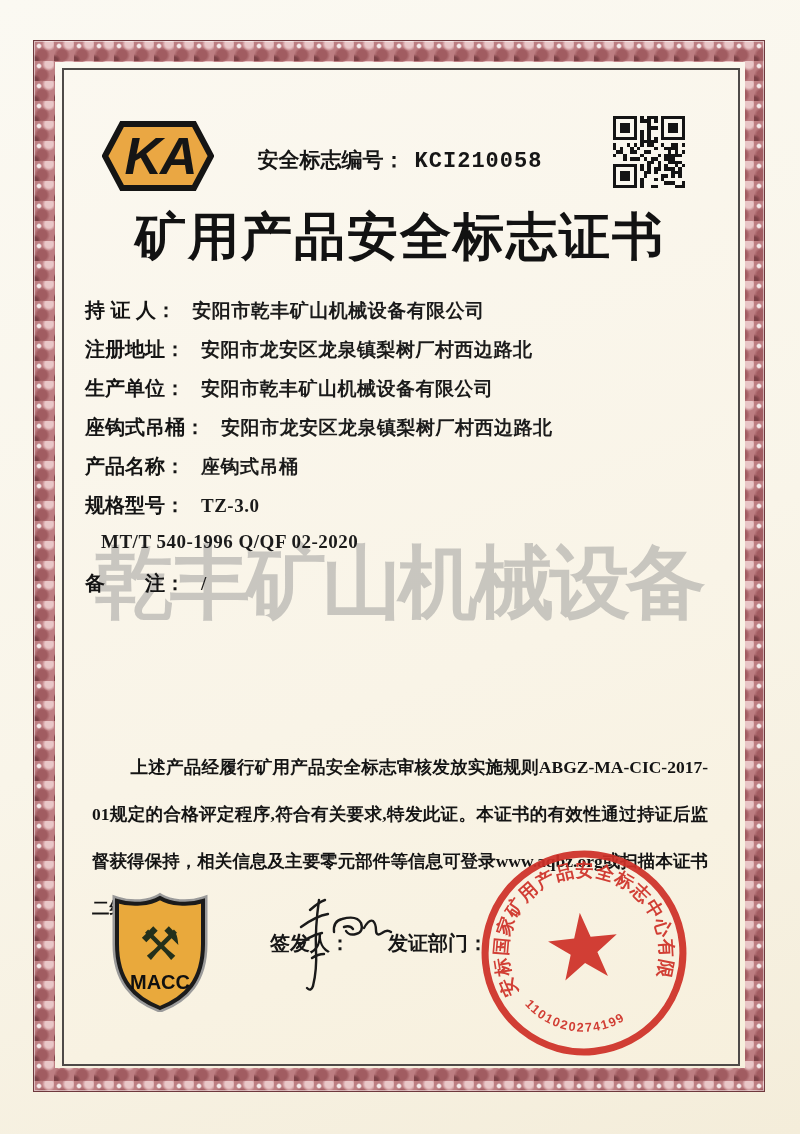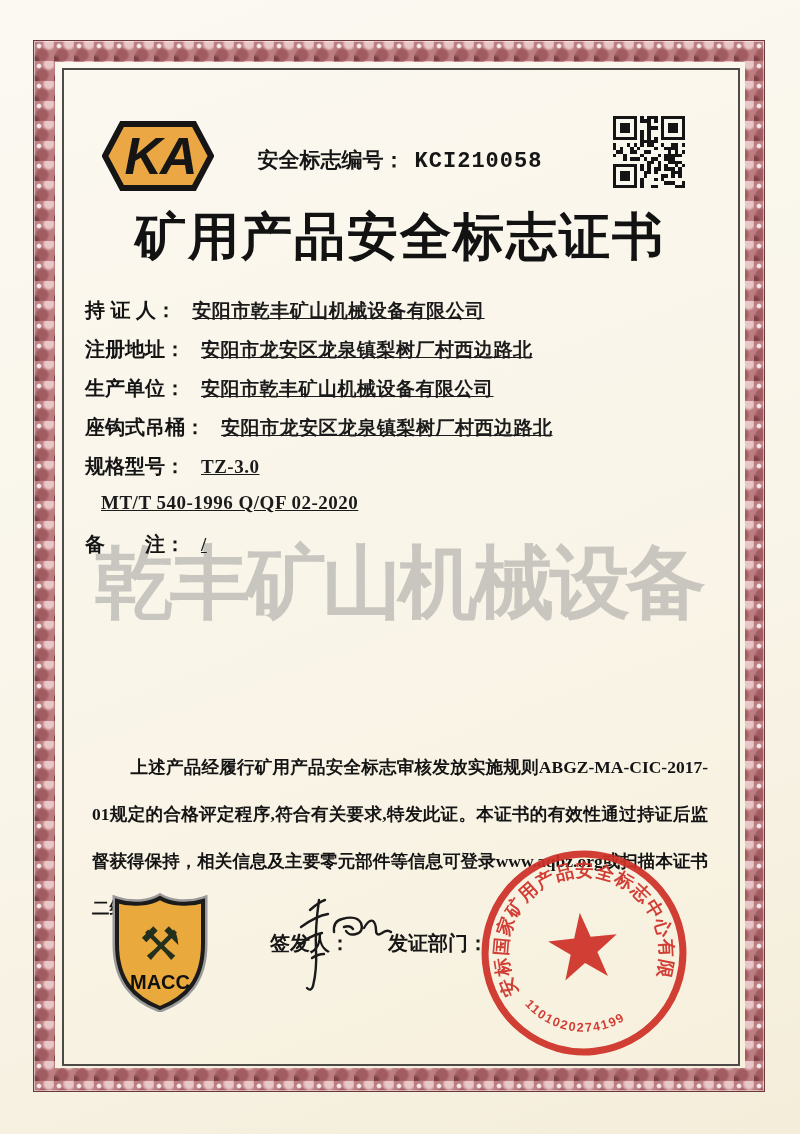--- a/index.html
+++ b/index.html
@@ -29,21 +29,21 @@
   .hdr-certno .val{font-size:22px;font-weight:600;font-family:Liberation Mono, monospace;margin-left:10px;letter-spacing:1px;}
   .ka-logo{position:absolute;left:102px;top:117px;width:112px;height:78px;z-index:3;}
   .qr{position:absolute;left:613px;top:116px;width:72px;height:72px;z-index:3;}
   .title{position:absolute;top:203px;left:0;width:100%;text-align:center;z-index:3;
         font-size:51px;font-weight:bold;letter-spacing:2px;color:#121212;
         font-family:"Liberation Serif",serif;}
   .fields{position:absolute;left:85px;top:297px;width:634px;z-index:3;text-align:center;}
   .frow{display:flex;align-items:baseline;height:39px;}
   .flabel{font-size:20px;font-weight:bold;white-space:nowrap;color:#141414;}
   .fvalue{font-size:19px;font-weight:600;padding-left:16px;white-space:nowrap;color:#1b1b1b;
-        font-family:"Liberation Serif",serif;letter-spacing:.5px;text-decoration:underline;}
+        font-family:"Liberation Serif",serif;letter-spacing:.5px;}
   .pair2{margin-left:100px;}
   .body-text{position:absolute;top:744px;left:92px;width:616px;z-index:3;
         font-size:17.5px;line-height:47px;text-align:justify;text-indent:2.2em;
         font-weight:600;color:#141414;font-family:"Liberation Serif",serif;}
   .macc{position:absolute;left:110px;top:892px;width:100px;height:120px;z-index:3;}
   .signer-label,.issuer-label{position:absolute;font-size:20px;font-weight:bold;z-index:3;}
   .signer-label{left:226px;top:930px;margin-left:44px;}
   .issuer-label{left:388px;top:930px;}
   .signature{position:absolute;left:288px;top:886px;width:112px;height:112px;z-index:4;}
   .seal{position:absolute;left:477px;top:846px;width:214px;height:214px;z-index:5;
@@ -304,20 +304,24 @@
     </div>
     <div class="frow">
       <span class="flabel">生产单位：</span>
       <span class="fvalue">安阳市乾丰矿山机械设备有限公司</span>
     </div>
     <div class="frow">
       <span class="flabel">座钩式吊桶：</span>
       <span class="fvalue">安阳市龙安区龙泉镇梨树厂村西边路北</span>
     </div>
     <div class="frow">
+      <span class="flabel">产品名称：</span>
+      <span class="fvalue">座钩式吊桶</span>
+    </div>
+    <div class="frow">
       <span class="flabel">规格型号：</span>
       <span class="fvalue">TZ-3.0</span>
     </div>
     <div class="frow">
       <span class="fvalue">MT/T 540-1996 Q/QF 02-2020</span>
     </div>
     <div class="frow">
       <span class="flabel">备　　注：</span>
       <span class="fvalue">/</span>
     </div>

